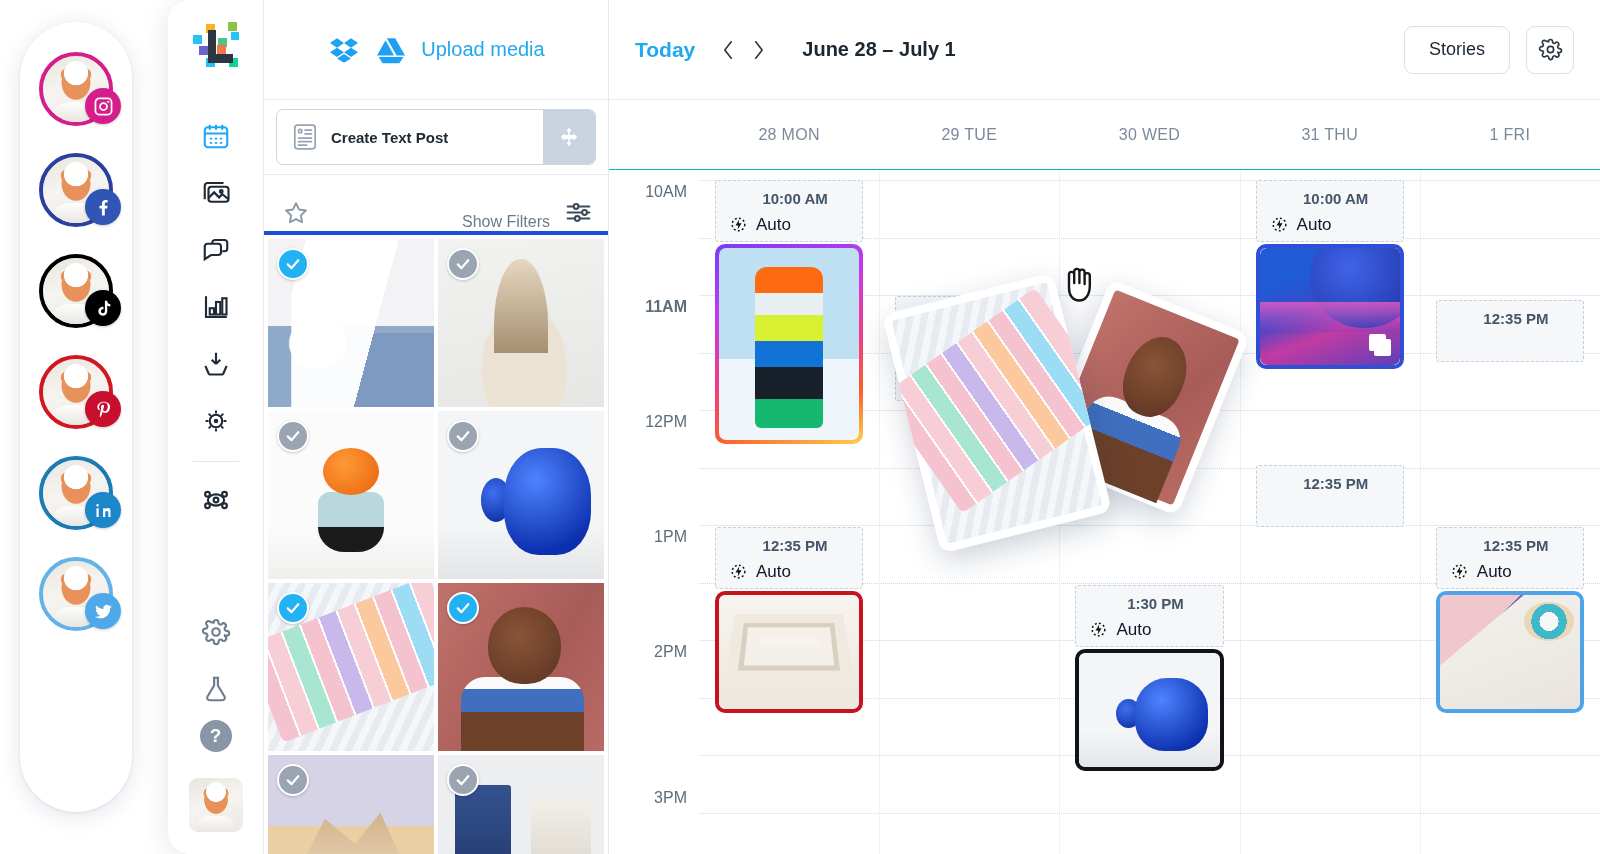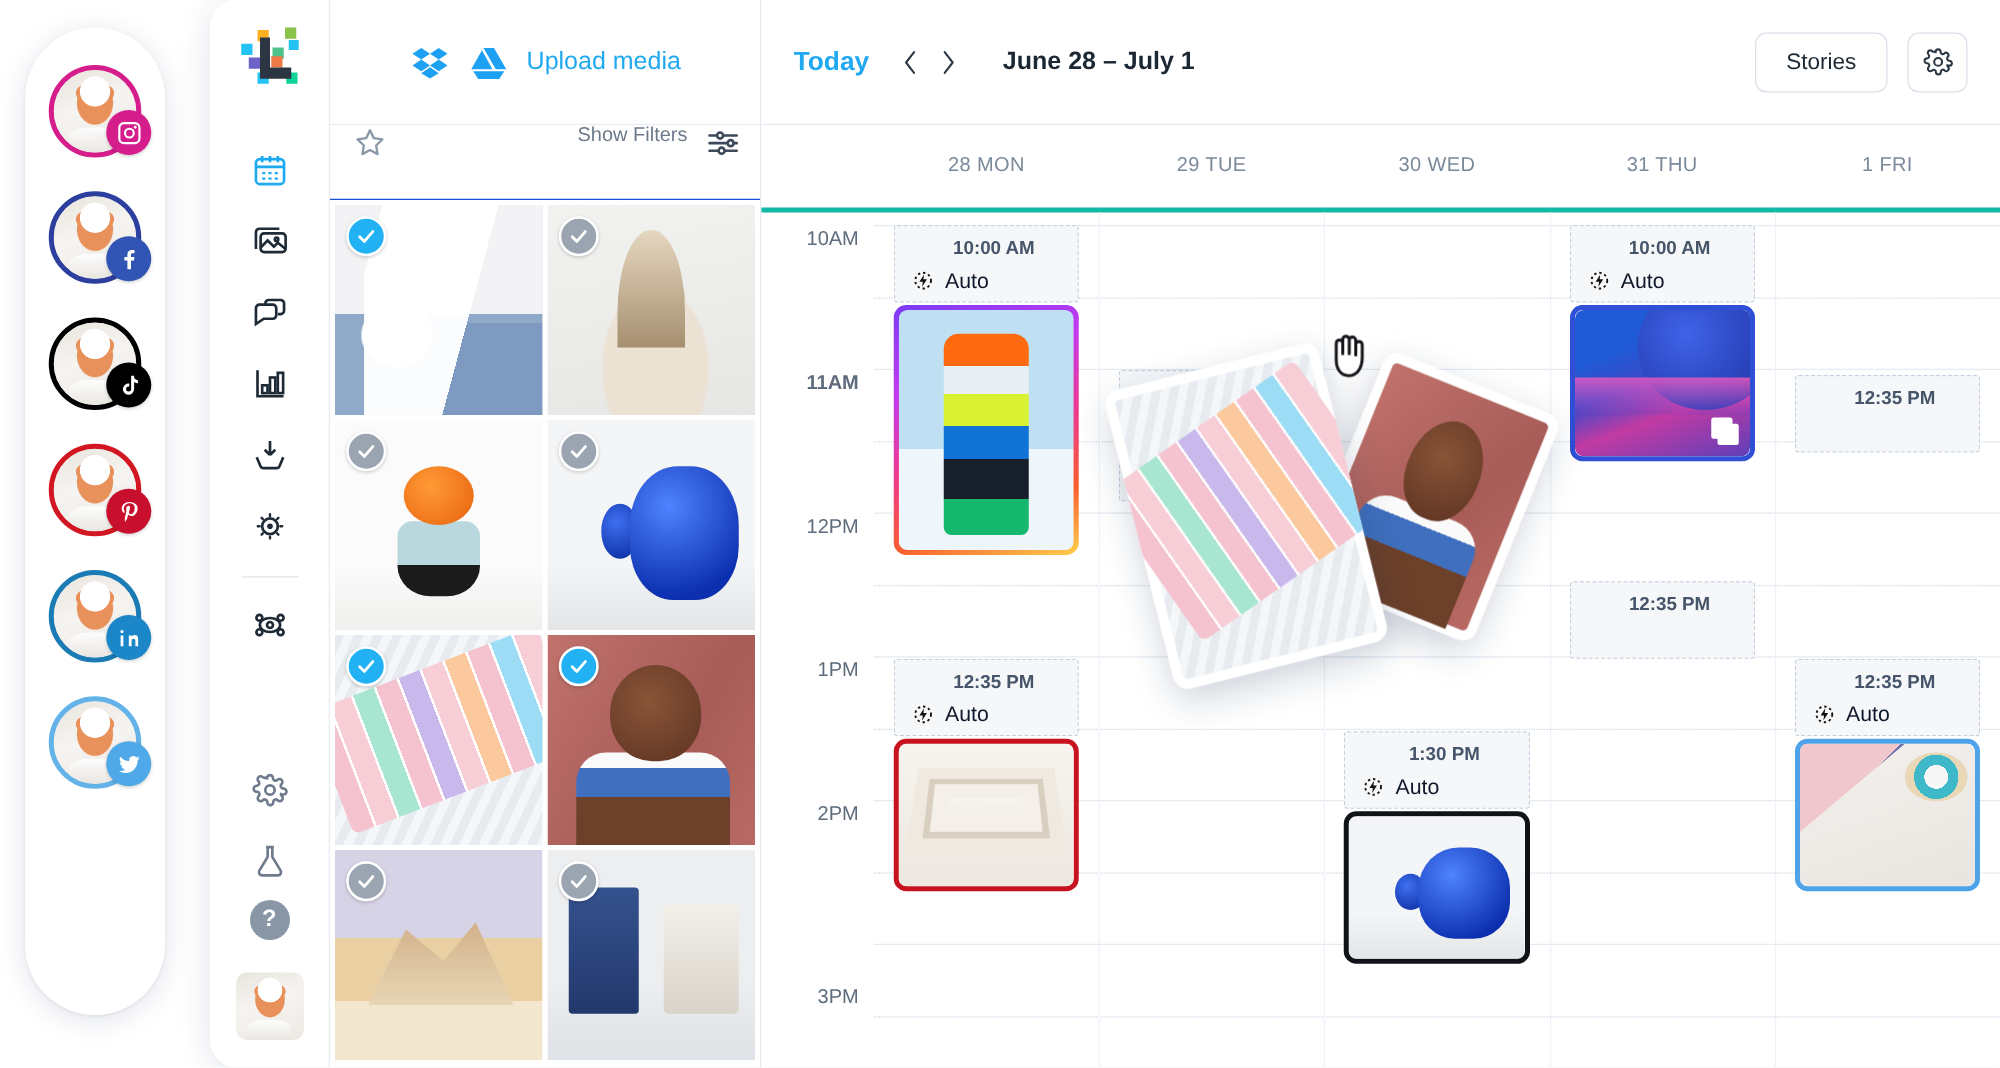--- a/index.html
+++ b/index.html
@@ -123,22 +123,22 @@
     cursor: pointer;
   }
   .text-post-main svg { width: 26px; height: 30px; fill: none; stroke: #97a4b4; stroke-width: 1.6; }
   .text-post-label { font-size: 15px; font-weight: bold; color: #1b2733; }
   .text-post-handle {
     width: 52px; background: #c9d4e0; display: flex; align-items: center; justify-content: center;
     cursor: grab;
   }
   .text-post-handle svg { width: 22px; height: 22px; fill: #fff; }
   .filter-row {
-    height: 60px; min-height: 60px; display: flex; align-items: flex-start;
-    padding: 0 15px 0 18px; border-bottom: 1px solid #1d4ed8; gap: 14px;
+    height: 60px; min-height: 60px; display: flex; align-items: flex-end;
+    padding: 0 15px 0 18px; border-bottom: 4px solid #1d4ed8; gap: 14px;
   }
   .filter-row .star { flex: 0 0 auto; }
   .filter-row .star svg { width: 28px; height: 28px; fill: none; stroke: #8a98a8; stroke-width: 1.6; }
   .filter-spacer { flex: 1 1 auto; }
   .show-filters { font-size: 16px; color: #6c7a8a; cursor: pointer; }
   .filter-icon svg { width: 29px; height: 29px; stroke: #3d4a59; stroke-width: 1.7; fill: none; }
 
   .media-grid {
     flex: 1 1 auto; overflow: hidden;
     display: grid; grid-template-columns: 1fr 1fr; gap: 4px;
@@ -187,21 +187,21 @@
   .gear-btn {
     width: 48px; height: 48px; margin-left: 16px;
     border: 1px solid #d9e1e9; border-radius: 9px; background: #fff;
     display: flex; align-items: center; justify-content: center; cursor: pointer;
   }
   .gear-btn svg { width: 25px; height: 25px; stroke: #2b3844; stroke-width: 1.6; fill: none; }
 
   .cal-body { flex: 1 1 auto; position: relative; overflow: hidden; background: #fff; }
   .day-head-row {
     display: flex; height: 70px; padding-left: 90px;
-    align-items: center; border-bottom: 4px solid #14b8a6;
+    align-items: center; border-bottom: 1px solid #14b8a6;
   }
   .day-head {
     flex: 1 1 0; text-align: center; font-size: 16px; color: #7b8a9b; font-weight: 500;
     letter-spacing: .3px;
   }
   .grid-area { position: absolute; left: 0; right: 0; top: 70px; bottom: 0; }
   .time-col { position: absolute; left: 0; top: 0; width: 90px; height: 100%; }
   .time-label {
     position: absolute; right: 12px; font-size: 16px; color: #5e6c7d; font-weight: 500;
     transform: translateY(-9px);
@@ -512,20 +512,37 @@
       <div class="upload-bar">
         <svg viewBox="0 0 40 36">
           <path fill="#1ea1f2" d="M11 3 2 9l9 6 9-6zM29 3l-9 6 9 6 9-6zM2 21l9-6 9 6-9 6zM29 15l9 6-9 6-9-6zM11 29l9-6 9 6-9 5.5z"></path>
         </svg>
         <svg viewBox="0 0 40 36">
           <path fill="#1ea1f2" d="M14.6 3h10.8L38 25H27.2zM13 5.5 2 25h21.8zM4 27h32l-5.2 8H9.2z"></path>
         </svg>
         <div class="upload-label">Upload media</div>
       </div>
 
+      <div class="text-post-row">
+        <div class="text-post-box">
+          <div class="text-post-main">
+            <svg viewBox="0 0 24 28">
+              <rect x="2.5" y="3" width="19" height="22" rx="2.5"></rect>
+              <circle cx="7.5" cy="8.5" r="1.6"></circle>
+              <path d="M12 7.6h6M12 11h6M6 15h12M6 18.4h12M6 21.6h7.5" stroke-linecap="round"></path>
+            </svg>
+            <span class="text-post-label">Create Text Post</span>
+          </div>
+          <div class="text-post-handle">
+            <svg viewBox="0 0 24 24">
+                <path d="M12 2 9 5.6h2.1v4.3H6.8V7.8L3.2 12l3.6 4.2v-2.1h4.3v4.3H9L12 22l3-3.6h-2.1v-4.3h4.3v2.1L20.8 12l-3.6-4.2v2.1h-4.3V5.6H15z"></path>
+              </svg>
+          </div>
+        </div>
+      </div>
 
       <div class="filter-row">
         <div class="star">
           <svg viewBox="0 0 24 24">
               <path d="m12 3.6 2.6 5.4 5.9.85-4.3 4.2 1 5.9L12 17.2 6.8 19.95l1-5.9-4.3-4.2 5.9-.85z" stroke-linejoin="round"></path>
             </svg>
         </div>
         <div class="filter-spacer"></div>
         <div class="show-filters">Show Filters</div>
         <div class="filter-icon">

